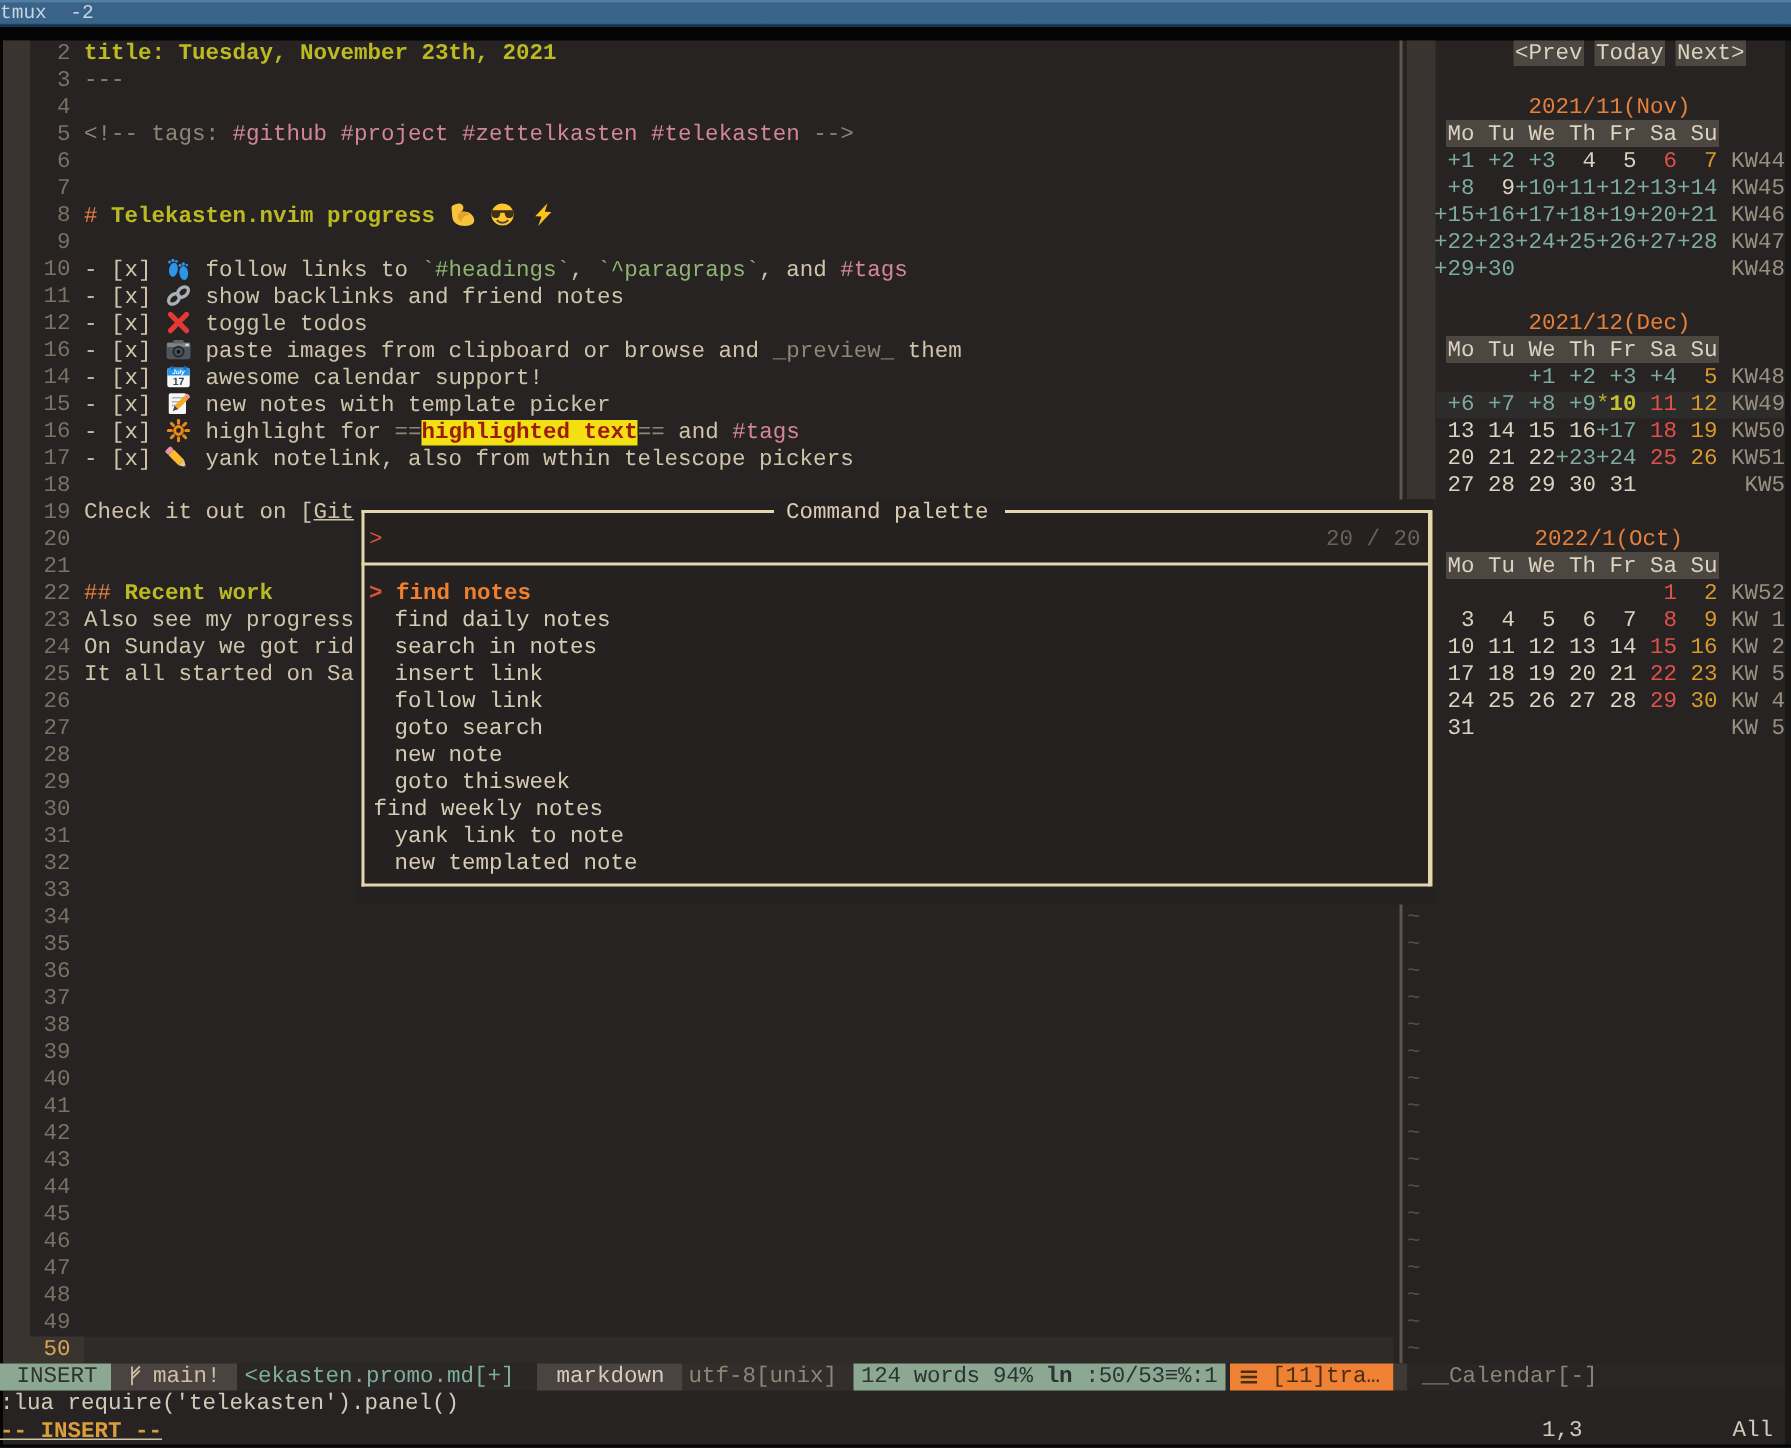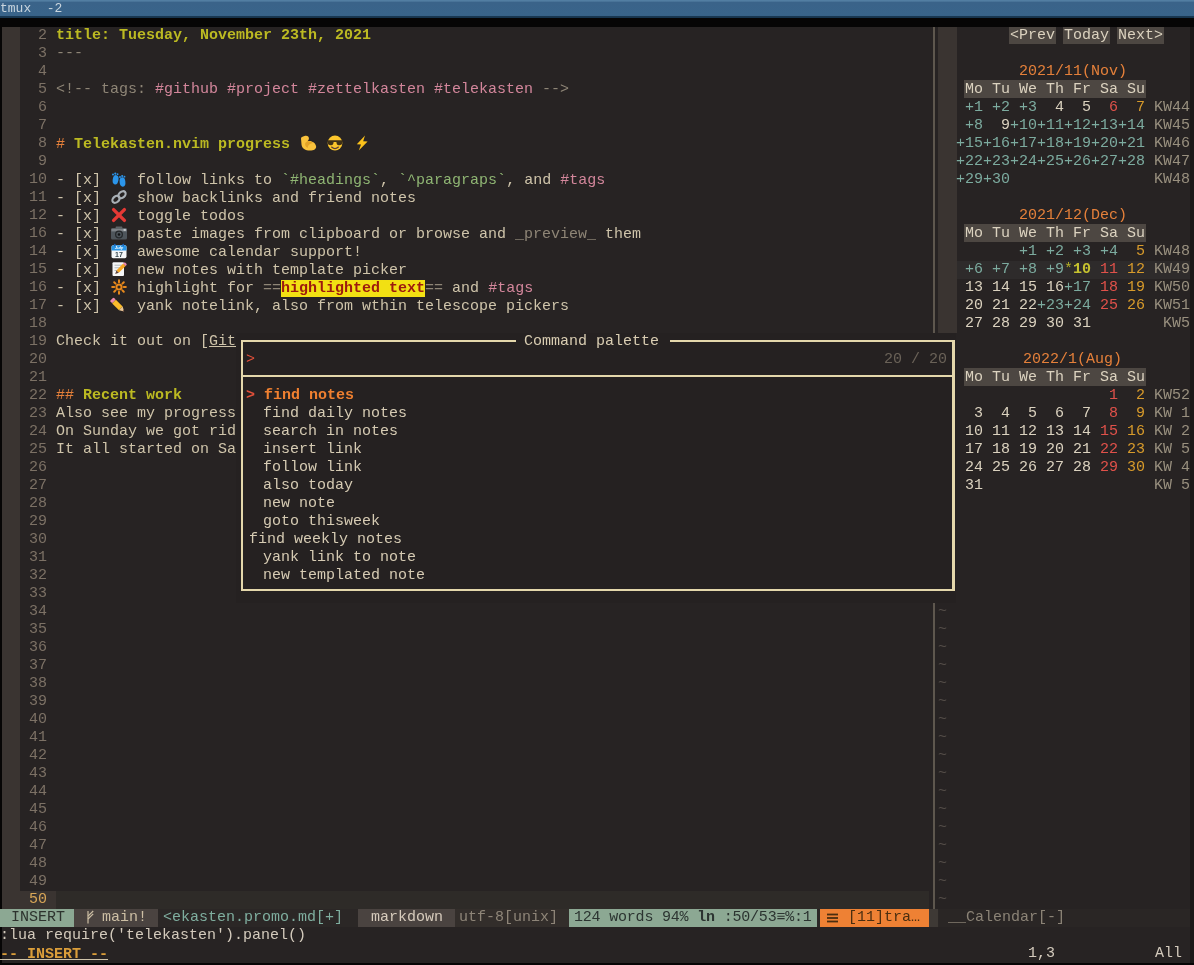--- a/index.html
+++ b/index.html
@@ -172,21 +172,21 @@
 <div class="t" style="left:29px;top:891px;"><span class="" style="color:#d8a657;">50</span></div>
 <div class="abs" style="left:1009px;top:27px;width:47px;height:17px;background:#4d4742;"></div>
 <div class="t" style="left:1010px;top:27px;"><span class="wht">&lt;Prev</span></div>
 <div class="abs" style="left:1063px;top:27px;width:47px;height:17px;background:#4d4742;"></div>
 <div class="t" style="left:1064px;top:27px;"><span class="wht">Today</span></div>
 <div class="abs" style="left:1117px;top:27px;width:47px;height:17px;background:#4d4742;"></div>
 <div class="t" style="left:1118px;top:27px;"><span class="wht">Next&gt;</span></div>
 <div class="abs" style="left:957px;top:261px;width:233px;height:18px;background:#2e2b2b;"></div>
 <div class="t" style="left:1019px;top:63px;"><span class="org">2021/11(Nov)</span></div>
 <div class="t" style="left:1019px;top:207px;"><span class="org">2021/12(Dec)</span></div>
-<div class="t" style="left:1023px;top:351px;"><span class="org">2022/1(Aug)</span></div>
+<div class="t" style="left:1023px;top:351px;"><span class="org">2022/1(Oct)</span></div>
 <div class="abs" style="left:964px;top:80px;width:182px;height:18px;background:#4d4742;"></div>
 <div class="t" style="left:965px;top:81px;"><span class="wht">Mo Tu We Th Fr Sa Su</span></div>
 <div class="abs" style="left:964px;top:224px;width:182px;height:18px;background:#4d4742;"></div>
 <div class="t" style="left:965px;top:225px;"><span class="wht">Mo Tu We Th Fr Sa Su</span></div>
 <div class="abs" style="left:964px;top:368px;width:182px;height:18px;background:#4d4742;"></div>
 <div class="t" style="left:965px;top:369px;"><span class="wht">Mo Tu We Th Fr Sa Su</span></div>
 <div class="t" style="left:956px;top:99px;"><span class="teal"> +1 +2 +3</span><span class="wht">  4  5</span><span class="red">  6</span><span class="gold">  7</span><span class="kw"> KW44</span></div>
 <div class="t" style="left:956px;top:117px;"><span class="teal"> +8</span><span class="wht">  9</span><span class="teal">+10+11+12+13+14</span><span class="kw"> KW45</span></div>
 <div class="t" style="left:956px;top:135px;"><span class="teal">+15+16+17+18+19+20+21</span><span class="kw"> KW46</span></div>
 <div class="t" style="left:956px;top:153px;"><span class="teal">+22+23+24+25+26+27+28</span><span class="kw"> KW47</span></div>
@@ -227,21 +227,21 @@
 <div class="abs" style="left:241px;top:374.5px;width:712px;height:2px;background:#e4d7ab;"></div>
 <div class="abs" style="left:241px;top:589px;width:712px;height:2px;background:#e4d7ab;"></div>
 <div class="t" style="left:515px;top:333px;"><span style="color:#d9cdb2;"> Command palette </span></div>
 <div class="t" style="left:246px;top:351px;"><span style="color:#e2503a;">&gt;</span></div>
 <div class="t" style="left:884px;top:351px;"><span style="color:#6a6258;">20 / 20</span></div>
 <div class="t" style="left:246px;top:387px;"><span style="color:#e2503a;font-weight:bold;">&gt;</span> <span style="color:#f08030;font-weight:bold;">find notes</span></div>
 <div class="t" style="left:263px;top:405px;"><span style="color:#d6cbb3;">find daily notes</span></div>
 <div class="t" style="left:263px;top:423px;"><span style="color:#d6cbb3;">search in notes</span></div>
 <div class="t" style="left:263px;top:441px;"><span style="color:#d6cbb3;">insert link</span></div>
 <div class="t" style="left:263px;top:459px;"><span style="color:#d6cbb3;">follow link</span></div>
-<div class="t" style="left:263px;top:477px;"><span style="color:#d6cbb3;">also today</span></div>
+<div class="t" style="left:263px;top:477px;"><span style="color:#d6cbb3;">goto search</span></div>
 <div class="t" style="left:263px;top:495px;"><span style="color:#d6cbb3;">new note</span></div>
 <div class="t" style="left:263px;top:513px;"><span style="color:#d6cbb3;">goto thisweek</span></div>
 <div class="t" style="left:249px;top:531px;"><span style="color:#d6cbb3;">find weekly notes</span></div>
 <div class="t" style="left:263px;top:549px;"><span style="color:#d6cbb3;">yank link to note</span></div>
 <div class="t" style="left:263px;top:567px;"><span style="color:#d6cbb3;">new templated note</span></div>
 <div class="abs" style="left:0px;top:909px;width:1190px;height:18px;background:#2b2726;"></div>
 <div class="abs" style="left:0px;top:909px;width:74px;height:18px;background:#8ca893;"></div>
 <div class="abs" style="left:74px;top:909px;width:84px;height:18px;background:#4a4340;"></div>
 <div class="abs" style="left:358px;top:909px;width:97px;height:18px;background:#4a4340;"></div>
 <div class="abs" style="left:455px;top:909px;width:114px;height:18px;background:#332e2b;"></div>

